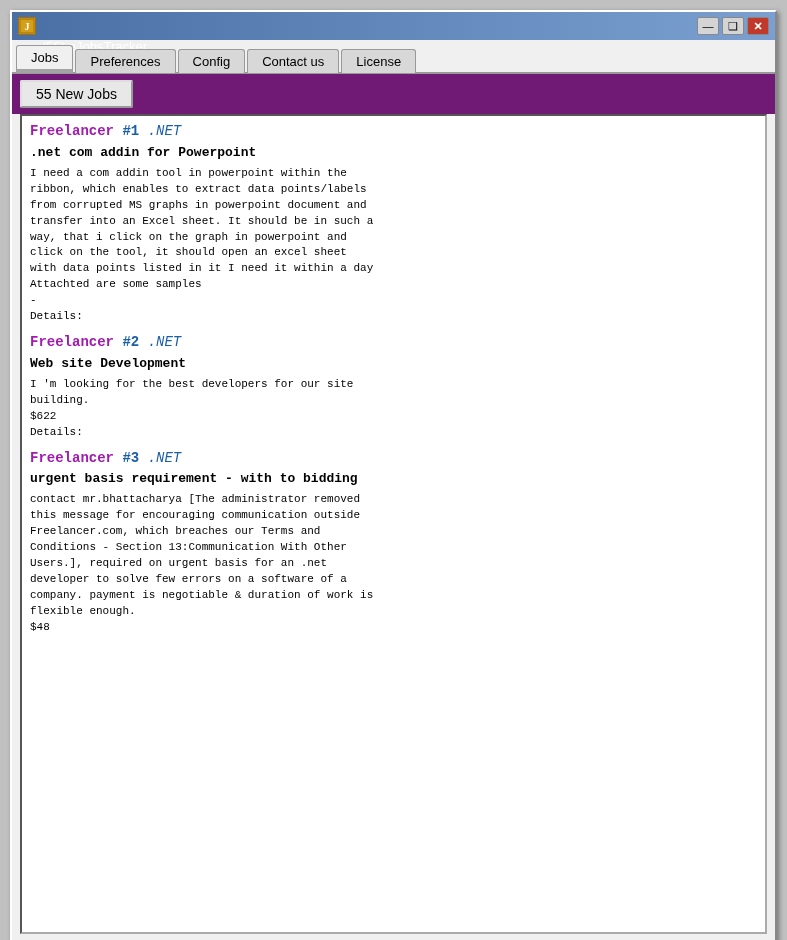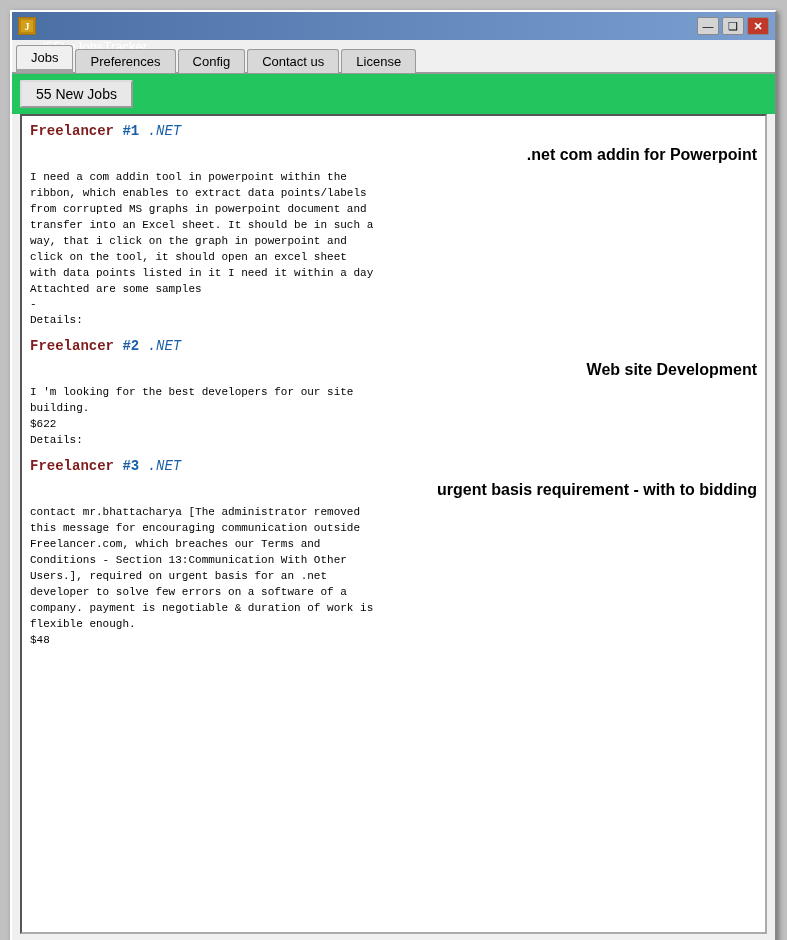--- a/index.html
+++ b/index.html
@@ -113,21 +113,21 @@
 
     .tab.active {
       background: #f0f0f0;
       border-bottom: 4px solid #a3a3a3;
       font-weight: normal;
       z-index: 1;
     }
 
     .toolbar {
       padding: 6px 8px;
-      background: #22c55e;
+      background: #701a75;
     }
 
     .new-jobs-btn {
       padding: 4px 14px;
       border: 2px solid #999;
       border-top: 2px solid #ddd;
       border-left: 2px solid #ddd;
       background: #e8e8e8;
       cursor: pointer;
       font-size: 14px;
@@ -152,38 +152,37 @@
     }
 
     .job-source-line {
       color: #1a5fa8;
       font-size: 14px;
       font-family: 'Courier New', Courier, monospace;
       margin-bottom: 2px;
     }
 
     .job-source-link {
-      color: #7f1d1d;
+      color: #a21caf;
       font-weight: bold;
       text-decoration: none;
       cursor: pointer;
     }
 
     .job-source-italic {
       font-style: italic;
       font-weight: normal;
       color: #1a5fa8;
     }
 
     .job-title {
       font-weight: bold;
-      font-size: 16px;
-      font-family: Liberation Sans, sans-serif;
+      font-size: 13px;
+      font-family: Liberation Mono, monospace;
       margin-bottom: 4px;
-      text-align: right;
     }
 
     .job-description {
       font-size: 11px;
       font-family: 'Courier New', Courier, monospace;
       white-space: pre-wrap;
       line-height: 1.45;
       color: #000;
     }
 

